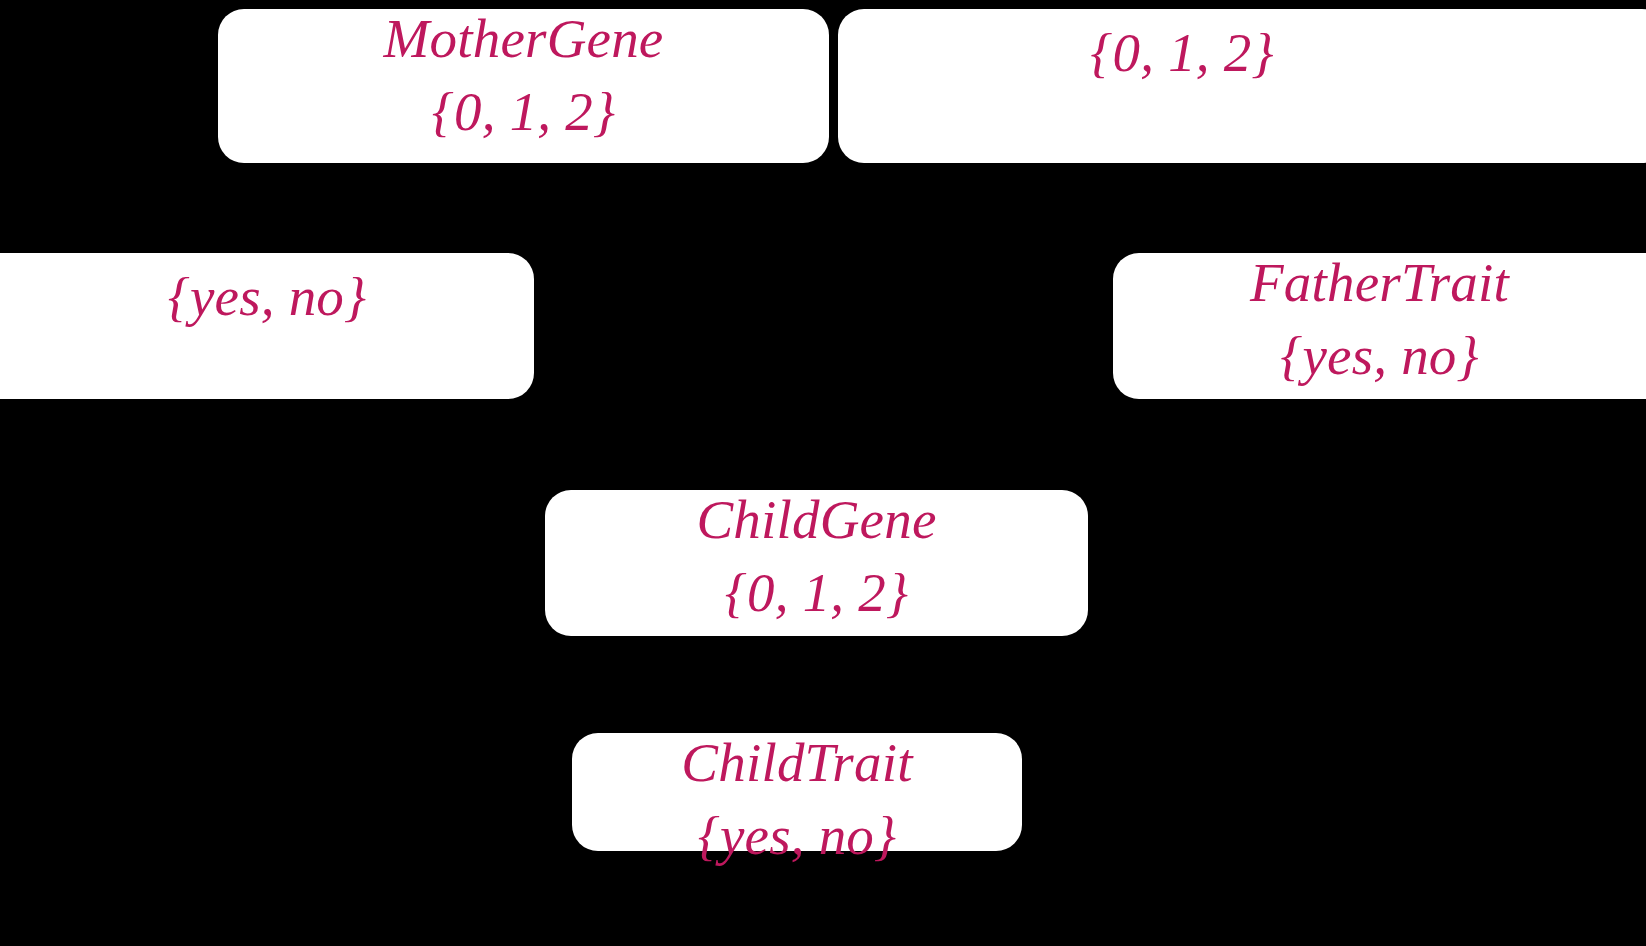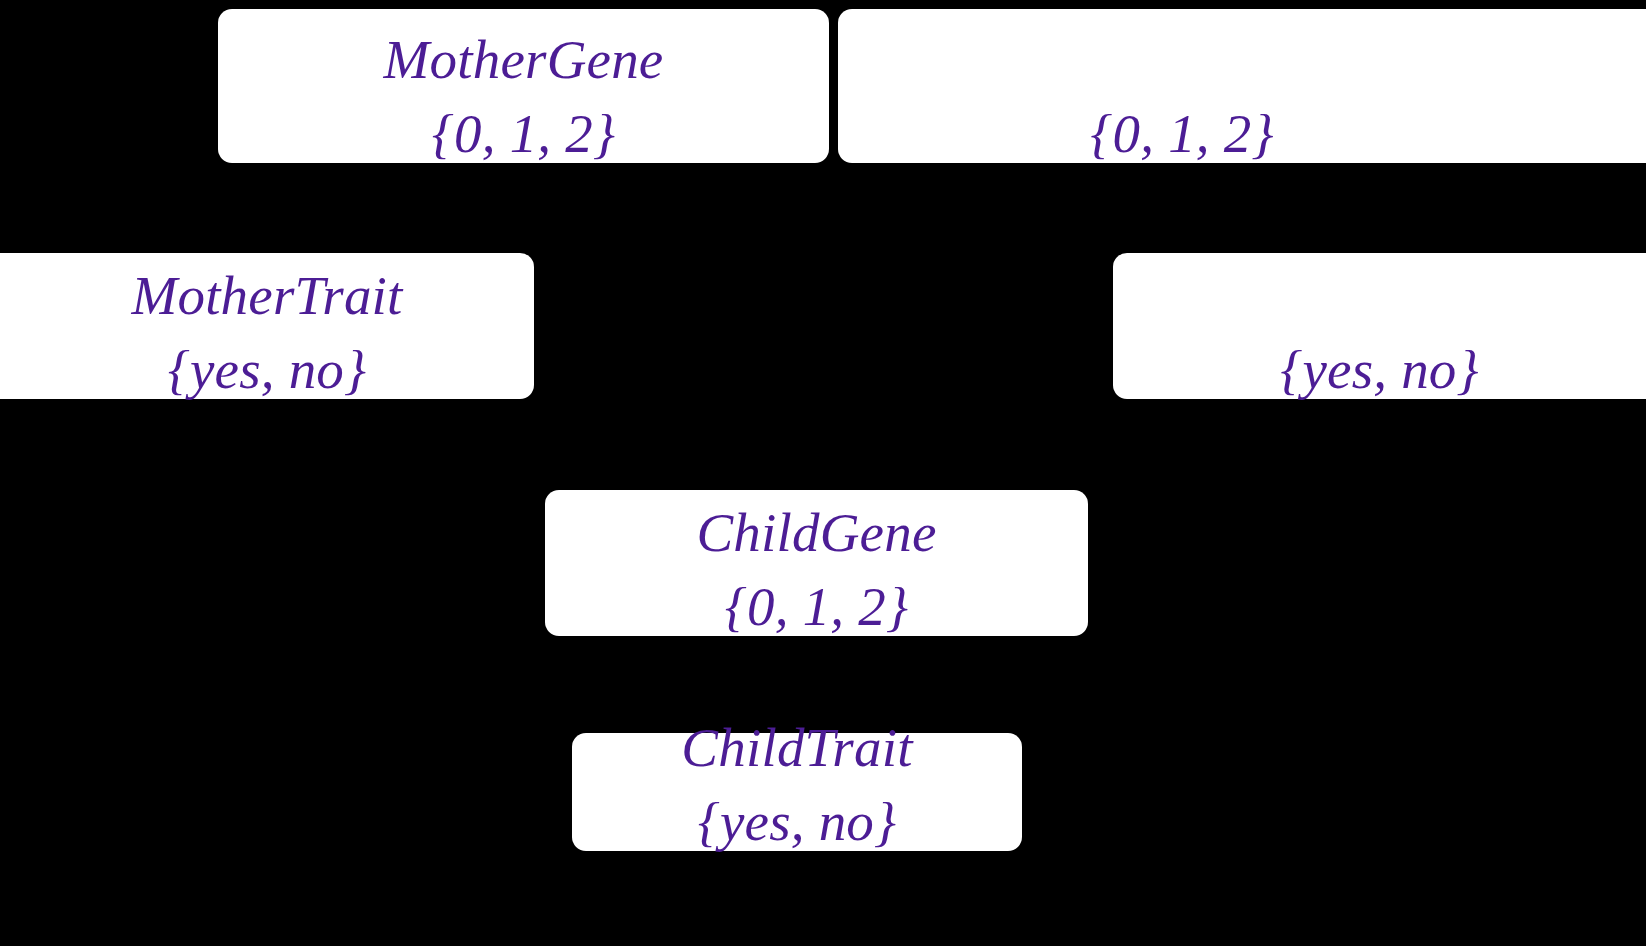--- a/index.html
+++ b/index.html
@@ -12,27 +12,27 @@
     position: relative;
     width: 1646px;
     height: 946px;
     background: #000000;
     overflow: hidden;
     font-family: "Liberation Serif", "DejaVu Serif", serif;
   }
   .node {
     position: absolute;
     background: #ffffff;
-    border-radius: 14px;
+    border-radius: 26px;
     display: flex;
     flex-direction: column;
     align-items: center;
-    justify-content: flex-end;
+    justify-content: flex-start;
     box-sizing: border-box;
-    color: #4c1d95;
+    color: #be185d;
   }
   .node-label,
   .node-domain {
     font-style: italic;
     font-weight: 400;
     line-height: 1.08;
     white-space: nowrap;
     text-align: center;
     letter-spacing: 0.2px;
   }
@@ -102,25 +102,25 @@
   <div class="node" id="node-mother-gene">
     <div class="node-label">MotherGene</div>
     <div class="node-domain">{0, 1, 2}</div>
   </div>
 
   <div class="node" id="node-father-gene">
     <div class="node-domain">{0, 1, 2}</div>
   </div>
 
   <div class="node" id="node-mother-trait">
-    <div class="node-label">MotherTrait</div>
     <div class="node-domain">{yes, no}</div>
   </div>
 
   <div class="node" id="node-father-trait">
+    <div class="node-label">FatherTrait</div>
     <div class="node-domain">{yes, no}</div>
   </div>
 
   <div class="node" id="node-child-gene">
     <div class="node-label">ChildGene</div>
     <div class="node-domain">{0, 1, 2}</div>
   </div>
 
   <div class="node" id="node-child-trait">
     <div class="node-label">ChildTrait</div>

